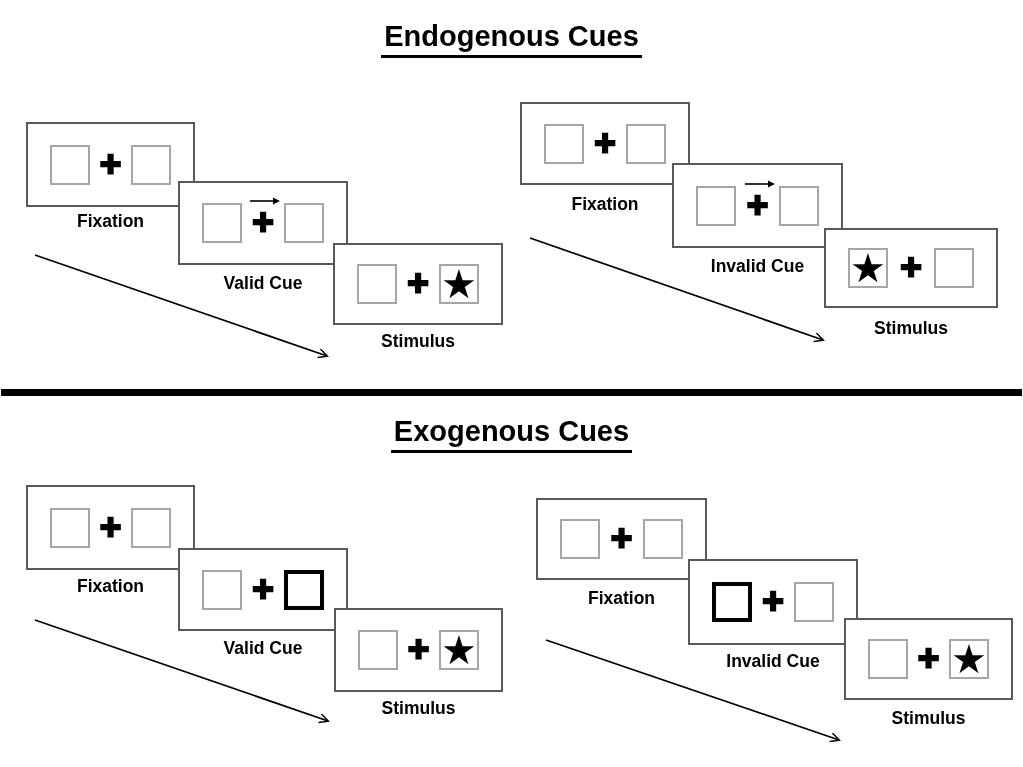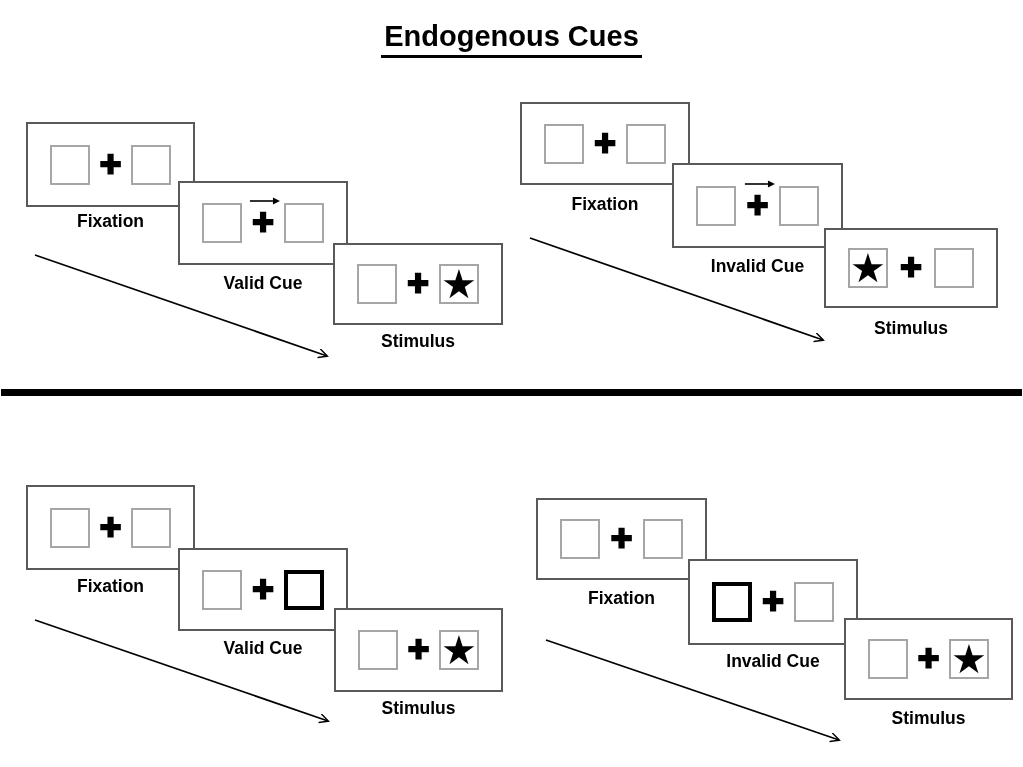--- a/index.html
+++ b/index.html
@@ -39,20 +39,23 @@
   }
   .arrows { position:absolute; left:0; top:0; z-index:0; }
 </style>
 </head>
 <body>
 
 <div class="canvas">
 
   <div class="section-title" style="top:19px">
     <span class="tspan">Endogenous Cues</span>
+  </div>
+  <div class="section-title" style="top:414px">
+    <span class="tspan">Exogenous Cues</span>
   </div>
 
   <div class="divider"></div>
 
   <svg class="arrows" width="1023" height="767" viewBox="0 0 1023 767">
     <defs>
       <marker id="ah" markerWidth="12" markerHeight="12" refX="8.5" refY="4.5" orient="auto" markerUnits="userSpaceOnUse">
         <path d="M0,0 L9,4.5 L0,9" fill="none" stroke="#000" stroke-width="1.4"></path>
       </marker>
     </defs>

